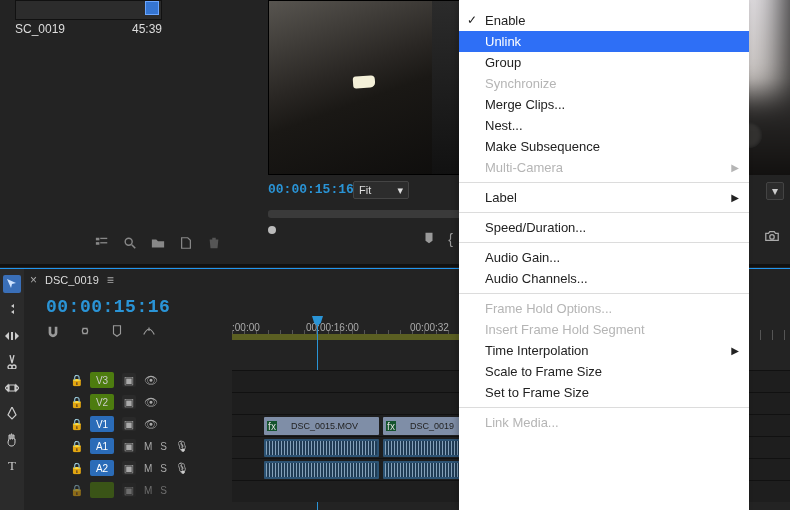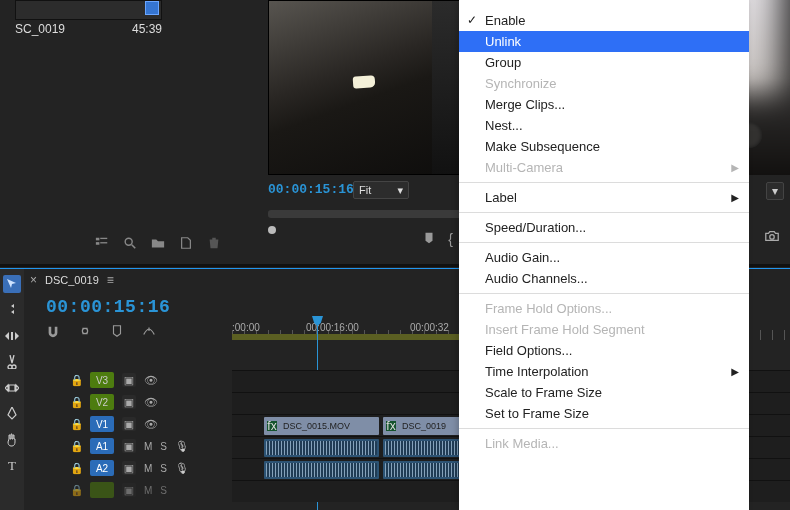--- a/index.html
+++ b/index.html
@@ -66,21 +66,21 @@
   .workbar { position:absolute; left:0; top:18px; height:6px; background:#5b5f22; width:230px; }
   .ruler .ticks { position:absolute; left:0; right:0; top:14px; height:10px; background-image:repeating-linear-gradient(to right, #555 0 1px, transparent 1px 12px); }
   .playhead { position:absolute; top:0; bottom:0; width:1px; background:#2a94d6; left:85px; }
   .playhead:before { content:""; position:absolute; top:0; left:-5px; width:11px; height:10px; background:#2a94d6; clip-path:polygon(0 0,100% 0,80% 70%,50% 100%,20% 70%); }
   
   .lane { position:absolute; left:0; right:0; height:22px; background:#1e1e1e; border-top:1px solid #111; }
   .lane.v3 { top:54px; } .lane.v2 { top:76px; } .lane.v1 { top:98px; }
   .lane.a1 { top:120px; } .lane.a2 { top:142px; } .lane.a3 { top:164px; }
   .clip { position:absolute; top:2px; height:18px; border-radius:1px; overflow:hidden; display:flex; align-items:center; font-size:9px; padding-left:3px; }
   .clip.vid { background:#7f8ea7; color:#222; }
-  .clip.vid .fx { width:10px; height:10px; margin-right:6px; background:#14532d; color:#ddd; font-size:12px; display:flex; align-items:center; justify-content:center;}
+  .clip.vid .fx { width:10px; height:10px; margin-right:14px; background:#14532d; color:#ddd; font-size:10px; display:flex; align-items:center; justify-content:center;}
   .clip.aud { background:#2c5374; }
   .clip.aud .wave { position:absolute; inset:2px 2px; background:
      repeating-linear-gradient(to right, rgba(200,230,255,.6) 0 1px, transparent 1px 3px),
      linear-gradient(#203c55,#203c55);
      border-radius:1px;}
   
   
   .menu { position:absolute; left:459px; top:0; width:290px; bottom:0; background:#fff; color:#222; font-size:13px; box-shadow:-2px 0 6px rgba(0,0,0,.2); }
   .menu .item { height:21px; display:flex; align-items:center; padding-left:26px; position:relative; }
   .menu .item.disabled { color:#b5b5b5; }
@@ -354,23 +354,20 @@
       <span>Audio Channels...</span>
     </div>
     <div class="item sep"></div>
     <div class="item disabled">
       <span>Frame Hold Options...</span>
     </div>
     <div class="item disabled">
       <span>Insert Frame Hold Segment</span>
     </div>
     <div class="item">
-      <span>Field Options...</span>
-    </div>
-    <div class="item">
       <span>Time Interpolation</span>
       <span class="arrow">▶</span>
     </div>
     <div class="item">
       <span>Scale to Frame Size</span>
     </div>
     <div class="item">
       <span>Set to Frame Size</span>
     </div>
     <div class="item sep"></div>

